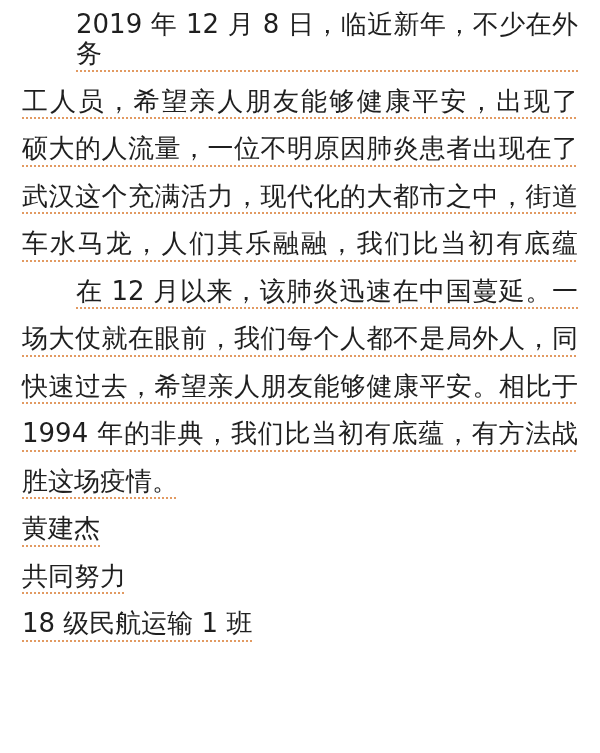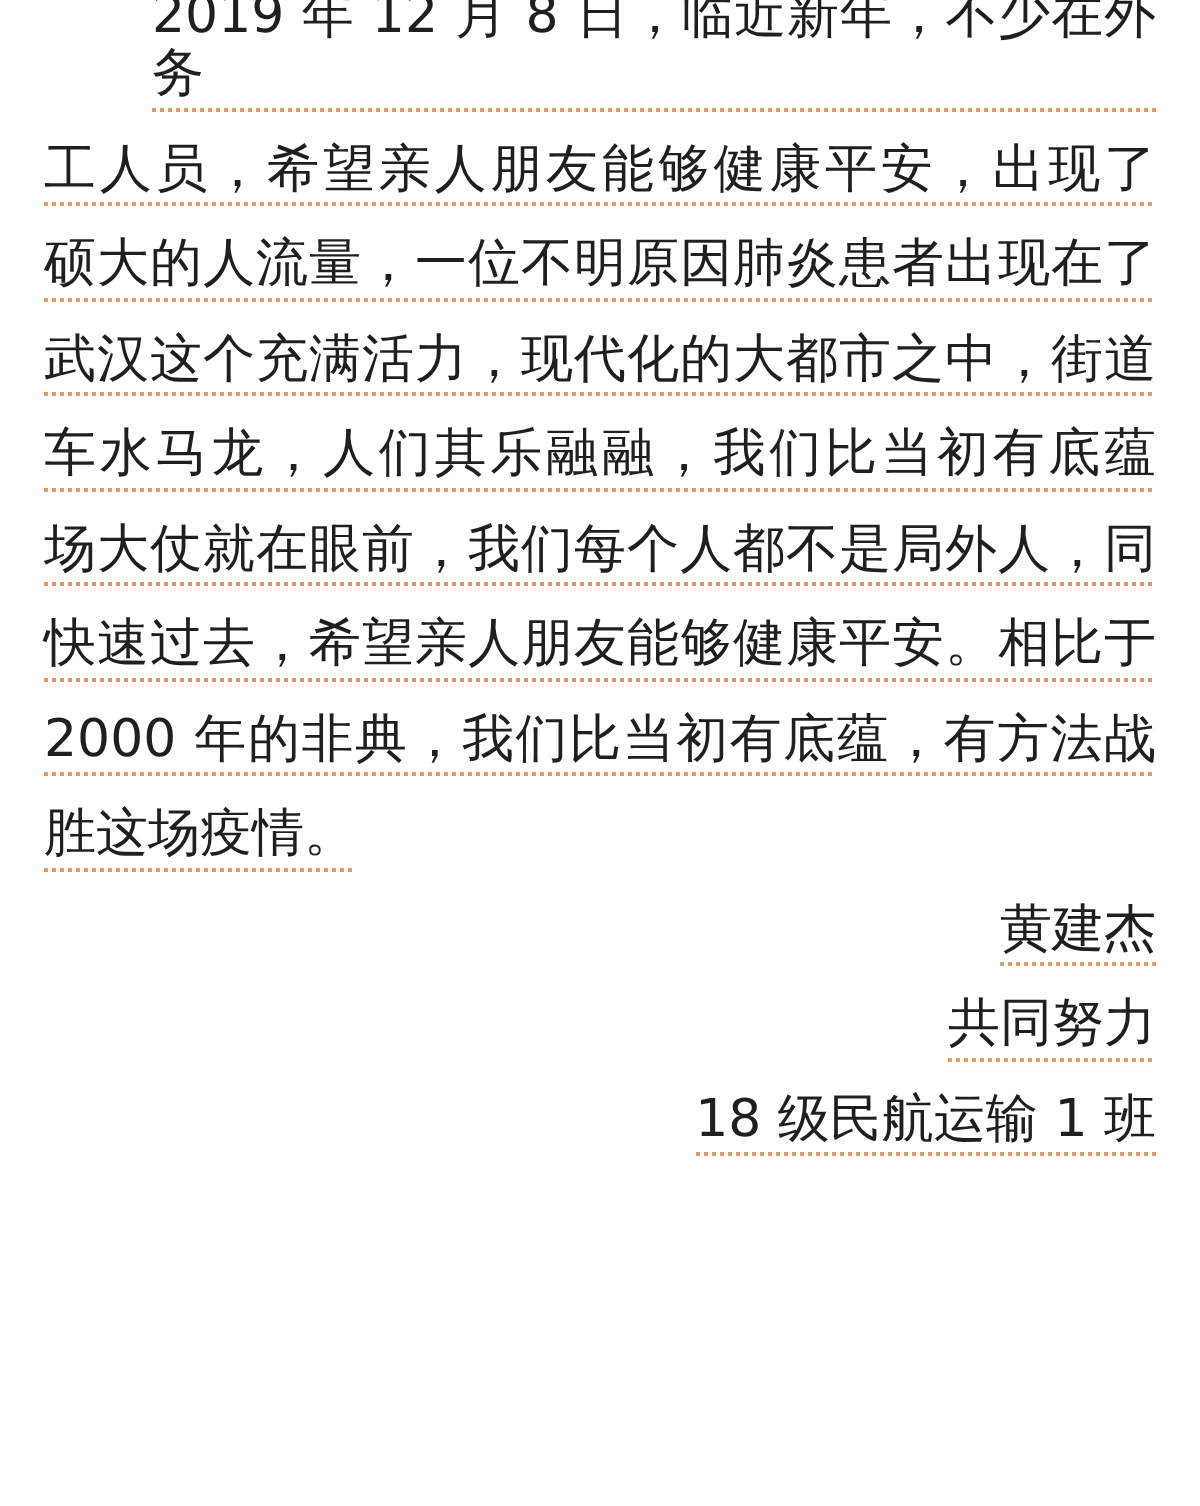--- a/index.html
+++ b/index.html
@@ -9,21 +9,21 @@
   }
   body {
     width: 600px;
     height: 753px;
     overflow: hidden;
   }
   .page {
     box-sizing: border-box;
     width: 600px;
     height: 753px;
-    padding: 8px 22px 0 22px;
+    padding: 24px 22px 0 22px;
     background: #ffffff;
     color: #1f1f1f;
     font-family: "DejaVu Sans", sans-serif;
     font-size: 26px;
   }
   .line {
     height: 47.5px;
     display: flex;
     align-items: flex-end;
   }
@@ -40,21 +40,21 @@
   .justify > span {
     width: 100%;
     text-align: justify;
     text-align-last: justify;
     white-space: normal;
   }
   .indent {
     padding-left: 54px;
   }
   .right {
-    justify-content: flex-end;
+    justify-content: flex-start;
   }
 </style>
 </head>
 <body>
 
 <div class="page">
 
   <div class="line indent justify">
     <span>2019 年 12 月 8 日，临近新年，不少在外务</span>
   </div>
@@ -64,28 +64,31 @@
   <div class="line justify">
     <span>硕大的人流量，一位不明原因肺炎患者出现在了</span>
   </div>
   <div class="line justify">
     <span>武汉这个充满活力，现代化的大都市之中，街道</span>
   </div>
   <div class="line justify">
     <span>车水马龙，人们其乐融融，我们比当初有底蕴</span>
   </div>
 
+  <div class="line indent justify">
+    <span>在 12 月以来，该肺炎迅速在中国蔓延。一</span>
+  </div>
   <div class="line justify">
     <span>场大仗就在眼前，我们每个人都不是局外人，同</span>
   </div>
   <div class="line justify">
     <span>快速过去，希望亲人朋友能够健康平安。相比于</span>
   </div>
   <div class="line justify">
-    <span>2000 年的非典，我们比当初有底蕴，有方法战</span>
+    <span>1994 年的非典，我们比当初有底蕴，有方法战</span>
   </div>
   <div class="line">
     <span>胜这场疫情。</span>
   </div>
 
   <div class="line right">
     <span>黄建杰</span>
   </div>
   <div class="line right">
     <span>共同努力</span>

